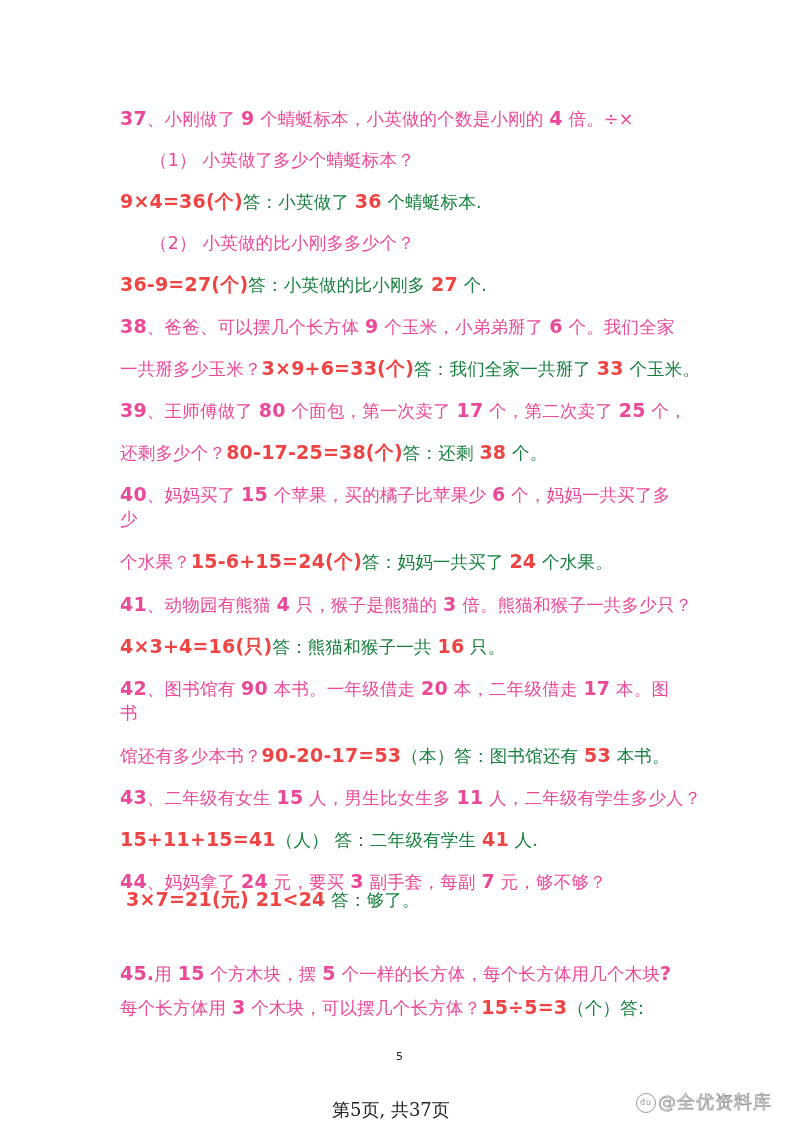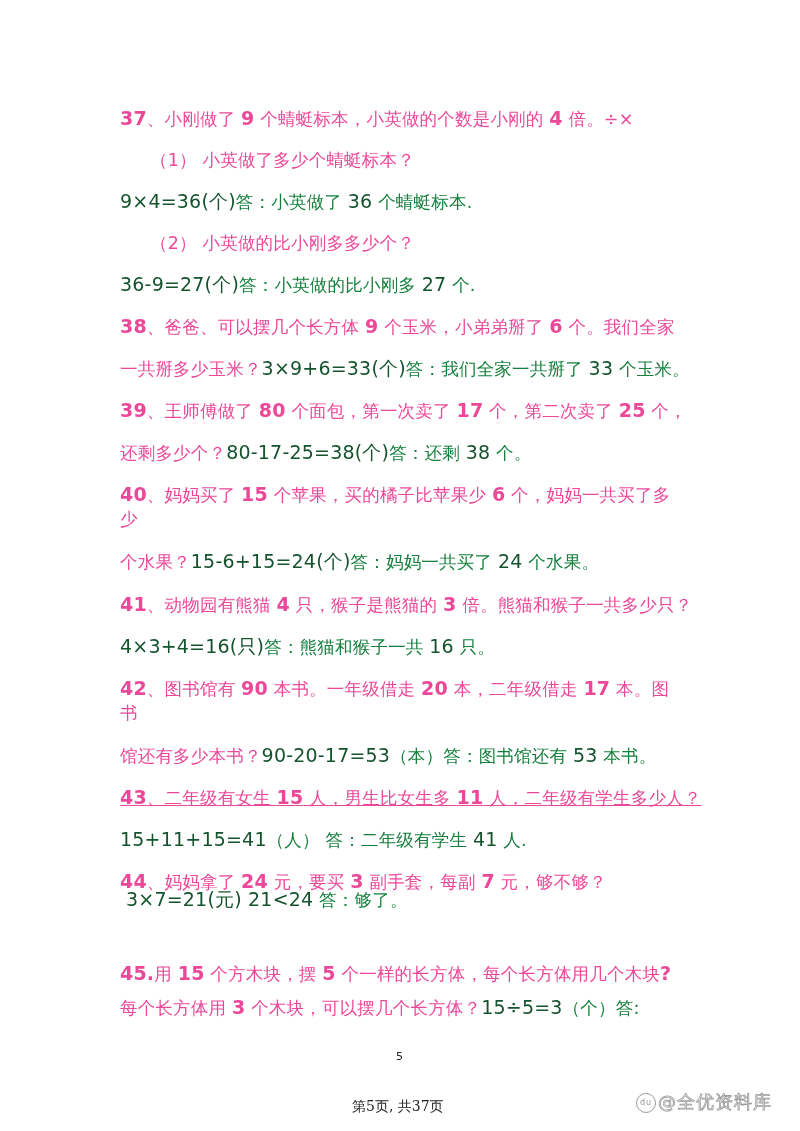--- a/index.html
+++ b/index.html
@@ -3,23 +3,23 @@
   <meta charset="utf-8">
   <style>
     html, body { margin: 0; padding: 0; background: #ffffff; }
     body { width: 800px; height: 1131px; position: relative; overflow: hidden;
            font-family: "DejaVu Sans", "Liberation Sans", sans-serif; color: #111; }
     .line { position: absolute; left: 120px; font-size: 17.5px; line-height: 24px; white-space: nowrap; letter-spacing: 0.2px; }
     .line.indent { left: 150px; }
     .q { color: #ec4899; }
     .n { font-weight: bold; font-size: 19px; }
     .a { color: #15803d; }
-    .ab { color: #14532d; font-weight: normal; font-size: 19px; }
+    .ab { color: #ef4444; font-weight: bold; font-size: 19px; }
     .page-num { position: absolute; left: 396px; top: 1050px; font-size: 11px; color: #222; }
-    .footer { position: absolute; left: 352px; top: 1098px; font-family: "DejaVu Serif", "Liberation Serif", serif; font-size: 14px; color: #222; }
+    .footer { position: absolute; left: 332px; top: 1098px; font-family: "DejaVu Serif", "Liberation Serif", serif; font-size: 18px; color: #222; }
     .watermark { position: absolute; left: 636px; top: 1090px; font-size: 18px; color: #ffffff;
                  -webkit-text-stroke: 0.8px #9a9a9a; letter-spacing: 1px; }
     .wm-icon { display: inline-block; width: 18px; height: 18px; border: 1.5px solid #9a9a9a; border-radius: 50%;
                font-size: 8px; line-height: 18px; text-align: center; color: #9a9a9a; -webkit-text-stroke: 0; vertical-align: middle; margin-right: 2px; }
   </style>
 </head>
 <body>
 
 <div class="line q" style="top:106px;">
   <span class="n">37</span><span>、小刚做了 </span><span class="n">9</span><span> 个蜻蜓标本，小英做的个数是小刚的 </span><span class="n">4</span><span> 倍。÷×</span>
@@ -63,21 +63,21 @@
 </div>
 
 <div class="line q" style="top:676px;">
   <span class="n">42</span><span>、图书馆有 </span><span class="n">90</span><span> 本书。一年级借走 </span><span class="n">20</span><span> 本，二年级借走 </span><span class="n">17</span><span> 本。图</span>
 </div>
 <div class="line q" style="top:701px;">书</div>
 <div class="line" style="top:743px;">
   <span class="q">馆还有多少本书？</span><span class="ab">90-20-17=53</span><span class="a">（本）答：图书馆还有 </span><span class="ab">53</span><span class="a"> 本书。</span>
 </div>
 
-<div class="line q" style="top:785px;text-decoration:underline;">
+<div class="line q" style="top:785px;">
   <span class="n">43</span><span>、二年级有女生 </span><span class="n">15</span><span> 人，男生比女生多 </span><span class="n">11</span><span> 人，二年级有学生多少人？</span>
 </div>
 <div class="line" style="top:827px;">
   <span class="ab">15+11+15=41</span><span class="a">（人） 答：二年级有学生 </span><span class="ab">41</span><span class="a"> 人.</span>
 </div>
 
 <div class="line q" style="top:869px;">
   <span class="n">44</span><span>、妈妈拿了 </span><span class="n">24</span><span> 元，要买 </span><span class="n">3</span><span> 副手套，每副 </span><span class="n">7</span><span> 元，够不够？</span>
 </div>
 <div class="line" style="top:887px; left:126px;">

